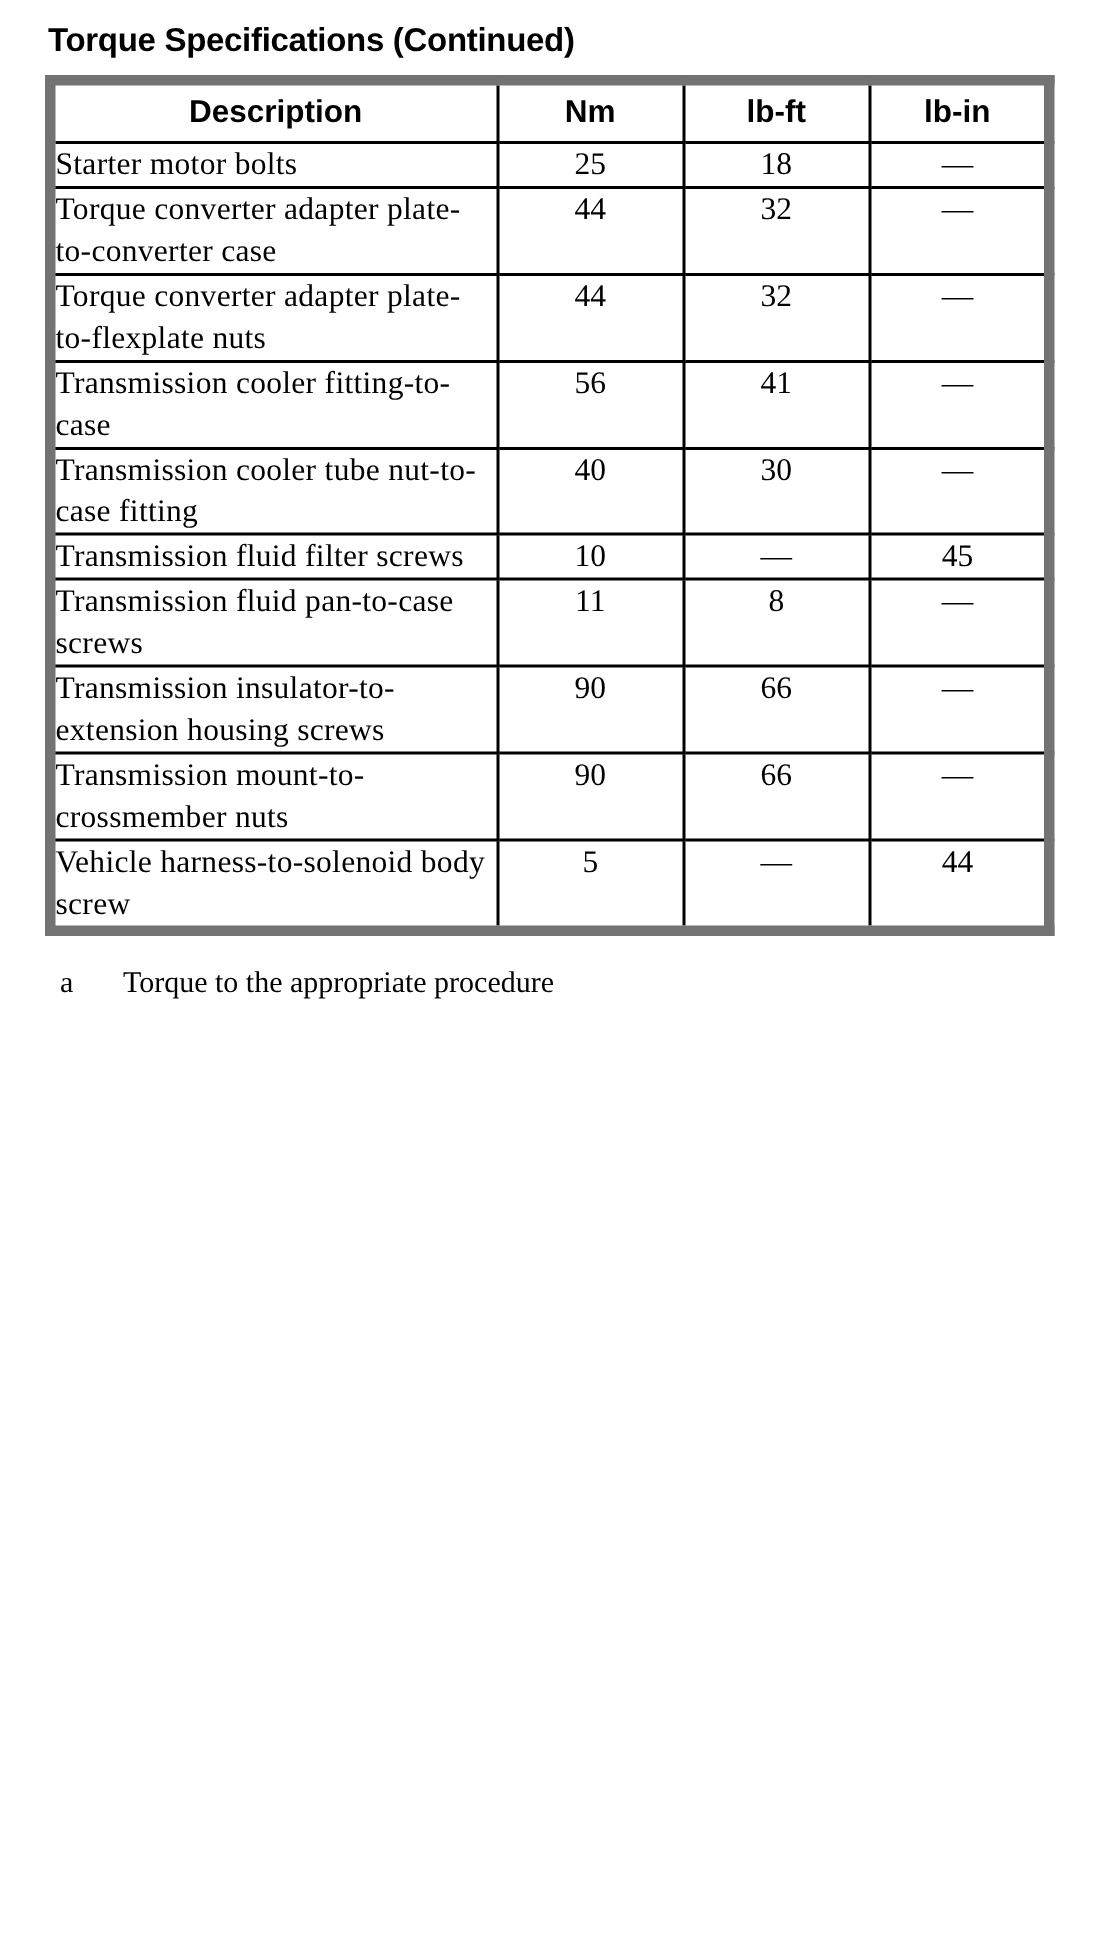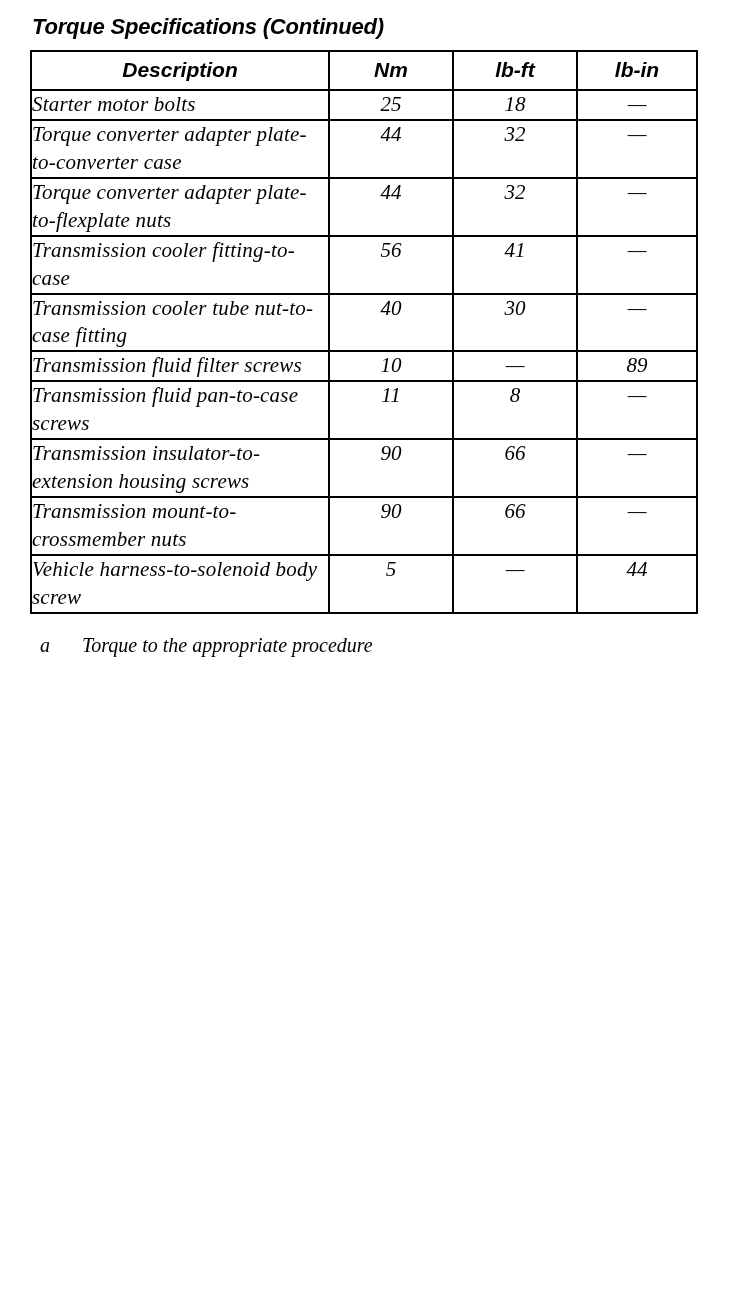--- a/index.html
+++ b/index.html
@@ -14,35 +14,34 @@
     color: #000000;
     position: relative;
     overflow: hidden;
   }
   .page {
     position: relative;
     width: 736px;
     height: 1292px;
     box-sizing: border-box;
     padding: 10px 30px 0 30px;
-    font-style: italic;
   }
   .doc-title {
     font-family: "Liberation Sans", sans-serif;
     font-weight: bold;
     font-size: 22px;
     letter-spacing: -0.2px;
     margin: 4px 0 10px 2px;
     white-space: nowrap;
   }
   table.spec {
     border-collapse: collapse;
     width: 666px;
     table-layout: fixed;
-    border: 2px solid #737373;
+    border: 7px solid #737373;
   }
   table.spec col.c-desc  { width: 298px; }
   table.spec col.c-nm    { width: 124px; }
   table.spec col.c-lbft  { width: 124px; }
   table.spec col.c-lbin  { width: 120px; }
 
   table.spec th, table.spec td {
     border: 2px solid #000;
     vertical-align: top;
     padding: 0;
@@ -134,21 +133,21 @@
         <tr>
           <td class="cell-desc">Transmission cooler tube nut-to-case fitting</td>
           <td class="cell-num">40</td>
           <td class="cell-num">30</td>
           <td class="cell-num">—</td>
         </tr>
         <tr>
           <td class="cell-desc">Transmission fluid filter screws</td>
           <td class="cell-num">10</td>
           <td class="cell-num">—</td>
-          <td class="cell-num">89</td>
+          <td class="cell-num">45</td>
         </tr>
         <tr>
           <td class="cell-desc">Transmission fluid pan-to-case screws</td>
           <td class="cell-num">11</td>
           <td class="cell-num">8</td>
           <td class="cell-num">—</td>
         </tr>
         <tr>
           <td class="cell-desc">Transmission insulator-to-extension housing screws</td>
           <td class="cell-num">90</td>

